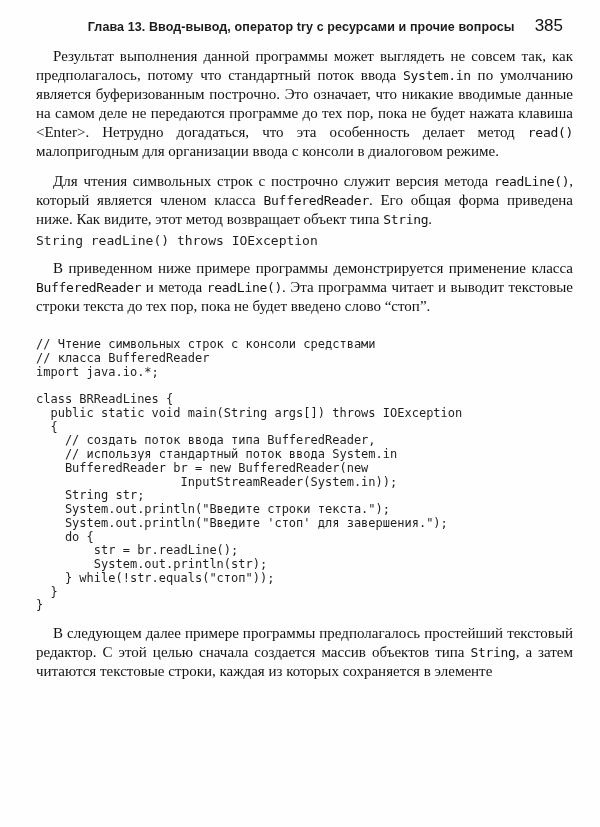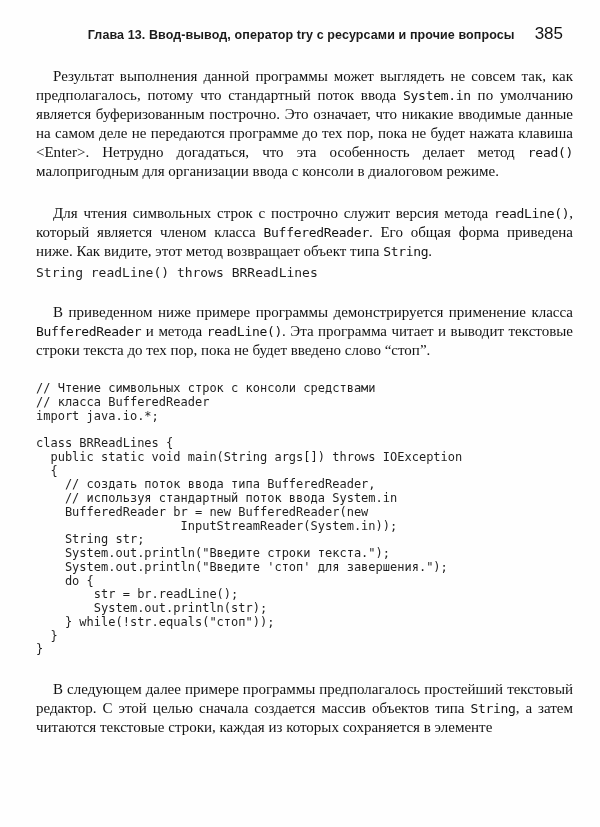--- a/index.html
+++ b/index.html
@@ -6,21 +6,21 @@
   body {
     width: 600px; height: 827px;
     background: #fefefe;
     color: #141414;
     overflow: hidden;
     font-family: "Liberation Serif", serif;
   }
   .page {
     box-sizing: border-box;
     width: 600px; height: 827px;
-    padding: 24px 27px 0 36px;
+    padding: 16px 27px 0 36px;
     position: relative;
   }
   
   .running-head {
     display: flex;
     justify-content: flex-end;
     align-items: baseline;
     gap: 20px;
     padding-right: 10px;
     font-family: "Liberation Sans", sans-serif;
@@ -54,21 +54,21 @@
     font-size: 13px;
     line-height: 14px;
   }
   .code-listing {
     margin-top: 22px;
     font-size: 12px;
     line-height: 13.75px;
   }
   
   p.body-par {
-    margin: 23px 0 0 0;
+    margin: 11px 0 0 0;
     font-size: 15px;
     line-height: 19px;
     text-align: justify;
     text-indent: 17px;
     color: #121212;
   }
   p.body-par .mono {
     font-family: "DejaVu Sans Mono", monospace;
     font-size: 13px;
     letter-spacing: -0.3px;
@@ -94,21 +94,21 @@
     <span class="chapter-title">Глава 13. Ввод-вывод, оператор try с ресурсами и прочие вопросы</span>
     <span class="page-number">385</span>
   </div>
 
 
   <p class="body-par"><span>Результат выполнения данной программы может выглядеть не совсем так, как предполагалось, потому что стандартный поток ввода </span><span class="mono">System.in</span><span> по умолчанию является буферизованным построчно. Это означает, что никакие вводимые данные на самом деле не передаются программе до тех пор, пока не будет нажата клавиша &lt;Enter&gt;. Нетрудно догадаться, что эта особенность делает метод </span><span class="mono">read()</span><span> малопригодным для организации ввода с консоли в диалоговом режиме.</span></p>
 
 
   <p class="body-par"><span>Для чтения символьных строк с построчно служит версия метода </span><span class="mono">readLine()</span><span>, который является членом класса </span><span class="mono">BufferedReader</span><span>. Его общая форма приведена ниже. Как видите, этот метод возвращает объект типа </span><span class="mono">String</span><span>.</span></p>
 
-  <pre class="method-signature">String readLine() throws BRReadLines</pre>
+  <pre class="method-signature">String readLine() throws IOException</pre>
 
   <p class="body-par"><span>В приведенном ниже примере программы демонстрируется применение класса </span><span class="mono">BufferedReader</span><span> и метода </span><span class="mono">readLine()</span><span>. Эта программа читает и выводит текстовые строки текста до тех пор, пока не будет введено слово “стоп”.</span></p>
 
   <pre class="code-listing">// Чтение символьных строк с консоли средствами
 // класса BufferedReader
 import java.io.*;
 
 class BRReadLines {
   public static void main(String args[]) throws IOException
   {

